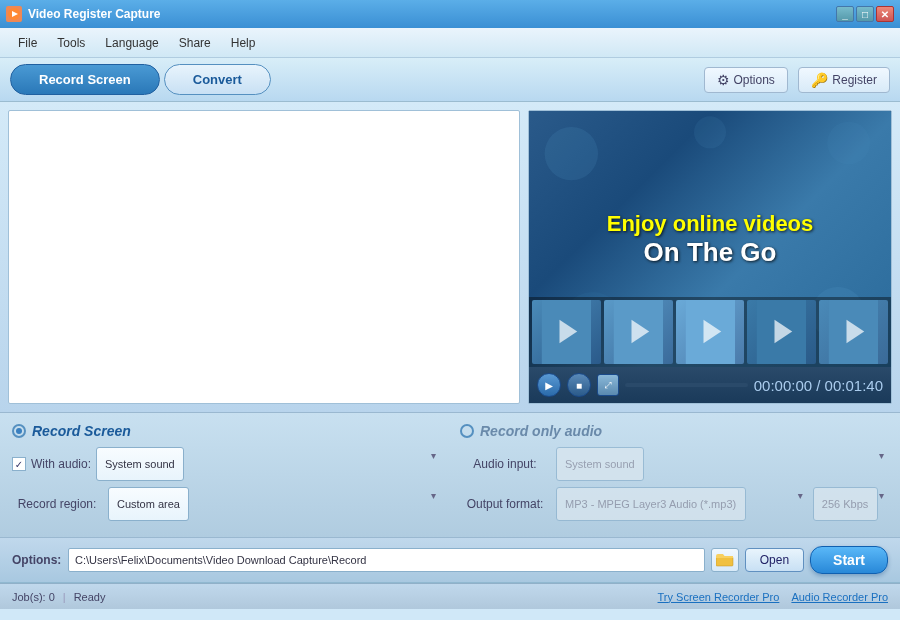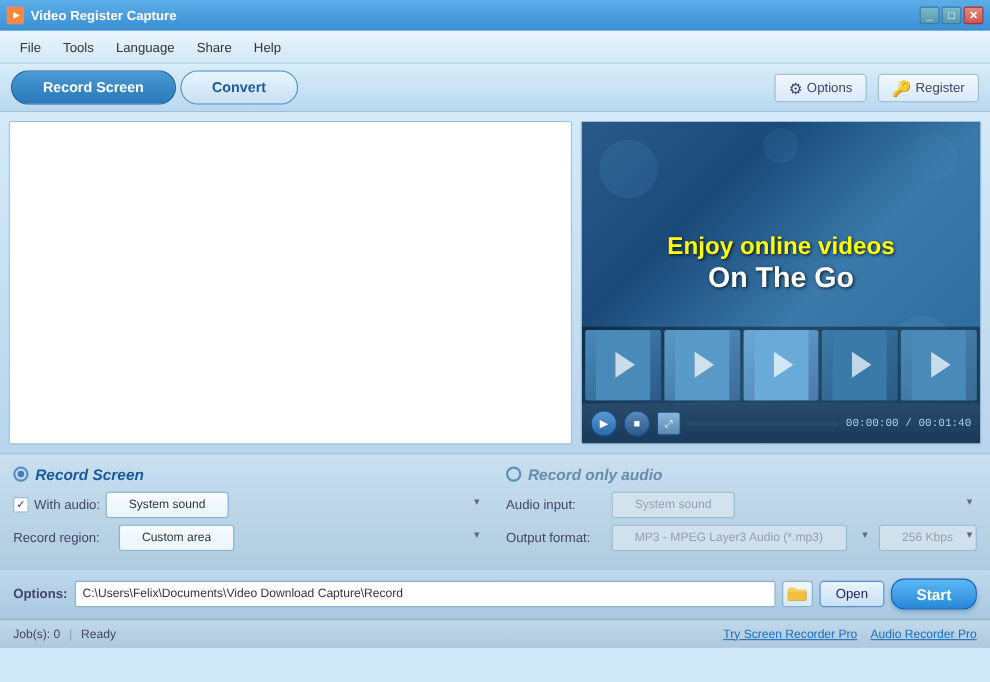--- a/index.html
+++ b/index.html
@@ -188,23 +188,22 @@
       border: 1px solid #1a4a8a;
       display: flex; align-items: center; justify-content: center;
       cursor: pointer;
       color: white;
       font-size: 10px;
     }
     .ctrl-btn.stop { background: linear-gradient(to bottom, #5a8ab8, #2a5a8a); }
     .ctrl-btn.open { background: linear-gradient(to bottom, #8ab8d8, #5a8ab0); }
     .time-display {
       color: #aaccee;
-      font-size: 10px;
+      font-size: 15px;
       margin-left: auto;
-      font-family: Liberation Mono, monospace;
     }
     .progress-bar {
       height: 4px;
       background: #2a4a6a;
       flex: 1;
       border-radius: 2px;
       overflow: hidden;
     }
     .progress-fill {
       height: 100%; width: 0%;
@@ -244,28 +243,28 @@
       width: 6px; height: 6px;
       border-radius: 50%;
       background: #3a80c0;
     }
     .form-row {
       display: flex;
       align-items: center;
       margin-bottom: 6px;
       gap: 6px;
     }
-    .form-label { color: #446; min-width: 90px; text-align: left; }
+    .form-label { color: #446; min-width: 90px; text-align: center; }
     .form-select {
       flex: 1;
-      height: 24px;
+      height: 34px;
       border: 1px solid #8ab0cc;
       border-radius: 3px;
       background: linear-gradient(to bottom, #f8fcff, #e8f4fc);
-      padding: 0 20px;
+      padding: 0 8px;
       font-size: 11px;
       color: #334;
       appearance: none;
       -webkit-appearance: none;
       position: relative;
     }
     .select-wrap {
       position: relative;
       flex: 1;
     }

